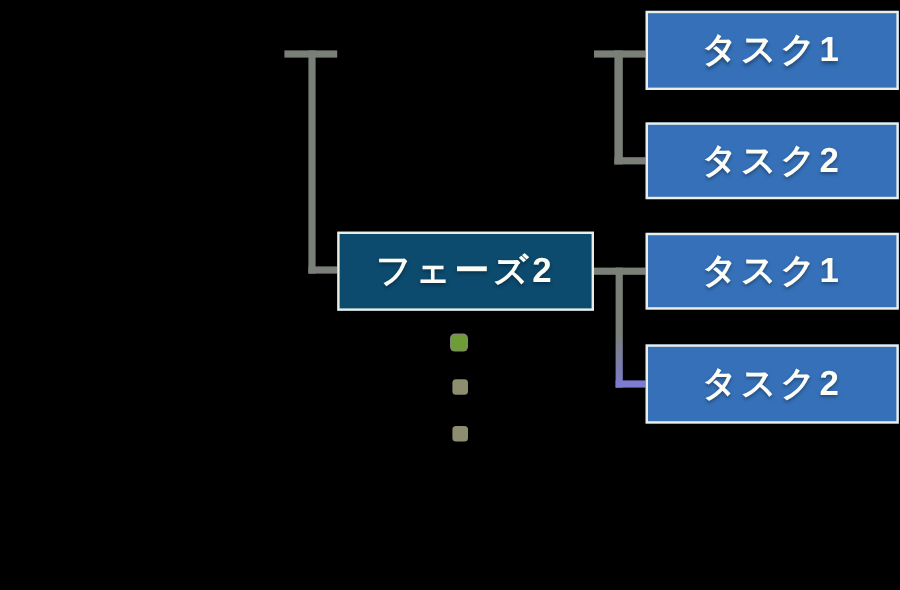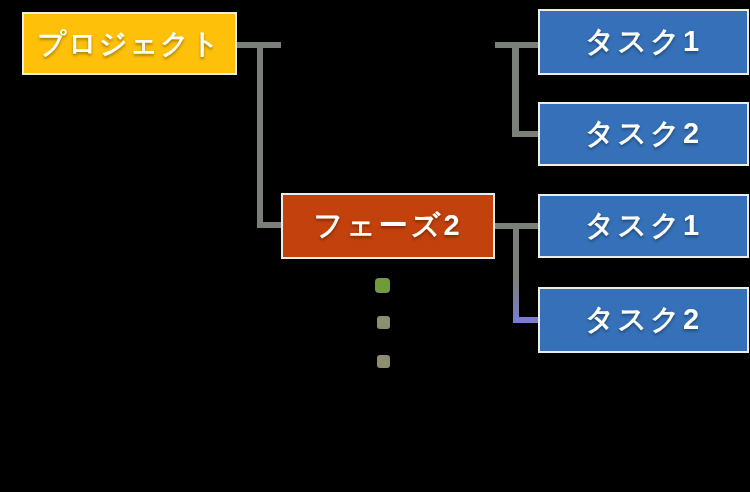--- a/index.html
+++ b/index.html
@@ -21,21 +21,21 @@
     color: #fcfdf7;
     font-weight: bold;
     font-size: 29px;
     letter-spacing: 3px;
     text-shadow: 0 2px 3px rgba(0,0,0,0.35);
     white-space: nowrap;
     z-index: 2;
   }
   .node-project { left: 22px;  top: 12px;  width: 215px; height: 63px; background: #fec009; font-size: 28px; letter-spacing: 2px; }
   .node-phase1  { left: 281px; top: 11px;  width: 215px; height: 66px; background: #6ead4d; }
-  .node-phase2  { left: 281px; top: 193px; width: 214px; height: 66px; background: #c2410c; }
+  .node-phase2  { left: 281px; top: 193px; width: 214px; height: 66px; background: #0c4a6e; }
   .node-g1t1    { left: 538px; top: 9px;   width: 211px; height: 66px; background: #3570b8; }
   .node-g1t2    { left: 538px; top: 102px; width: 211px; height: 64px; background: #3570b8; }
   .node-g2t1    { left: 538px; top: 194px; width: 211px; height: 64px; background: #3570b8; }
   .node-g2t2    { left: 538px; top: 287px; width: 211px; height: 66px; background: #3570b8; }
 
   .conn { position: absolute; background: #7a8078; z-index: 1; }
   .c-proj-h       { left: 237px; top: 42px;  width: 44px;  height: 6px; }
   .c-left-v       { left: 257px; top: 42px;  width: 6px;   height: 186px; }
   .c-phase2-h     { left: 257px; top: 222px; width: 25px;  height: 6px; }
   .c-g1-h-top     { left: 495px; top: 42px;  width: 43px;  height: 6px; }
@@ -59,23 +59,20 @@
   <div class="conn c-proj-h"></div>
   <div class="conn c-left-v"></div>
   <div class="conn c-phase2-h"></div>
   <div class="conn c-g1-h-top"></div>
   <div class="conn c-g1-v"></div>
   <div class="conn c-g1-h-bottom"></div>
   <div class="conn c-g2-h-top"></div>
   <div class="conn c-g2-v"></div>
   <div class="conn c-g2-h-bottom"></div>
 
-  <div class="node node-project">
-    <span>プロジェクト</span>
-  </div>
 
 
   <div class="node node-phase2">
     <span>フェーズ2</span>
   </div>
 
   <div class="node node-g1t1">
     <span>タスク1</span>
   </div>
 

